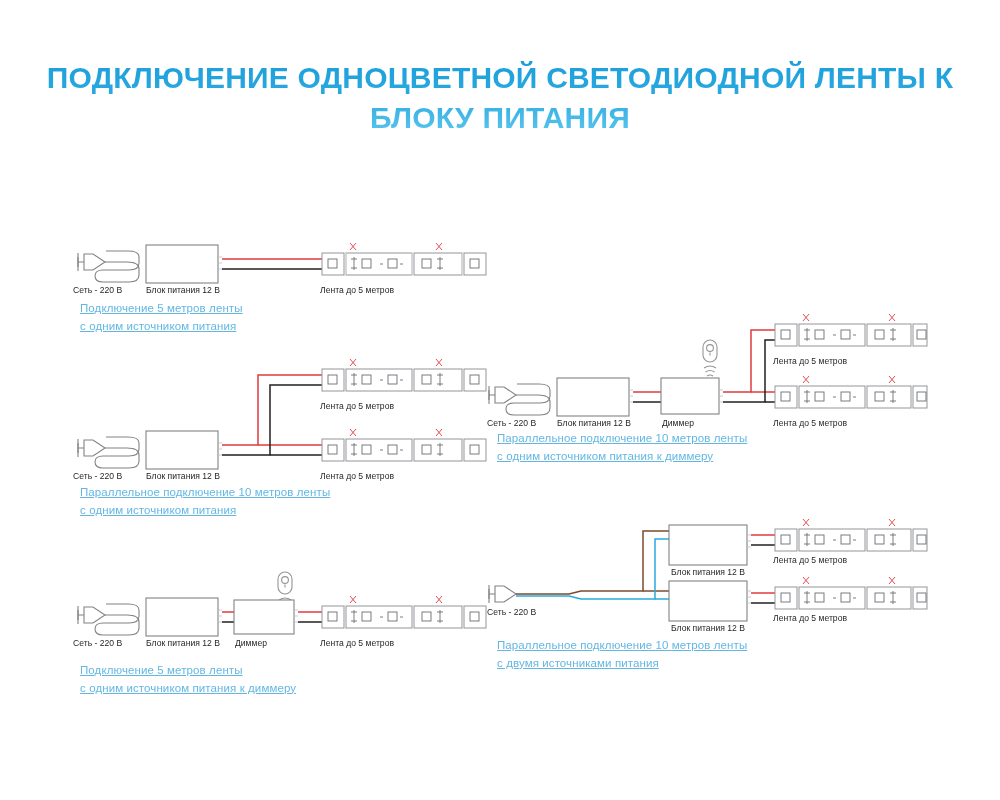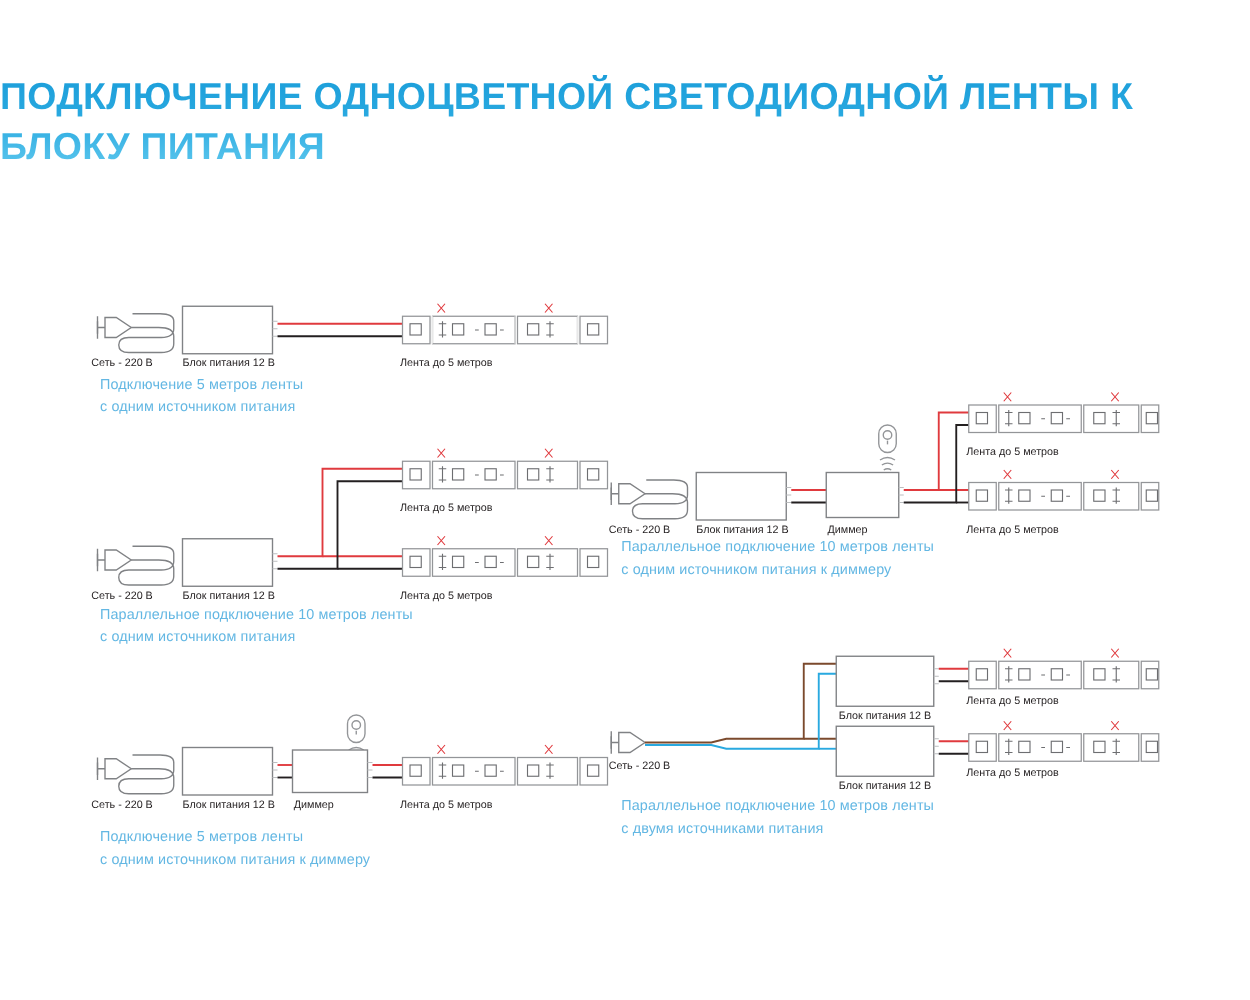--- a/index.html
+++ b/index.html
@@ -2,30 +2,30 @@
 <html><head>
 <meta charset="utf-8">
 <style>
   html,body{margin:0;padding:0;}
   body{
     width:1000px;height:800px;background:#ffffff;
     font-family:"Liberation Sans", sans-serif;
     position:relative;overflow:hidden;
   }
   .title{
-    position:absolute;left:0;top:58px;width:1000px;
+    position:absolute;left:0;top:58px;width:1000px;text-align:center;
     font-size:30px;font-weight:bold;line-height:1.32;letter-spacing:0.2px;
     background:linear-gradient(180deg,#1a9dd9 0%,#29a9e0 45%,#5ec8ee 100%);
     -webkit-background-clip:text;background-clip:text;color:#2aa3dd;
     -webkit-text-fill-color:transparent;
   }
   .diagram{position:absolute;}
   .caption{
     position:absolute;color:#63b7e3;font-size:11.5px;line-height:1.55;
-    white-space:pre-line;letter-spacing:.1px;
+    white-space:pre-line;letter-spacing:.1px;text-decoration:underline;
   }
   .lbl{
     position:absolute;color:#231f20;font-size:8.6px;
     font-family:"Liberation Sans", sans-serif;white-space:nowrap;font-weight:normal;
   }
   svg{display:block;overflow:visible;}
 </style>
 </head>
 <body>
 

